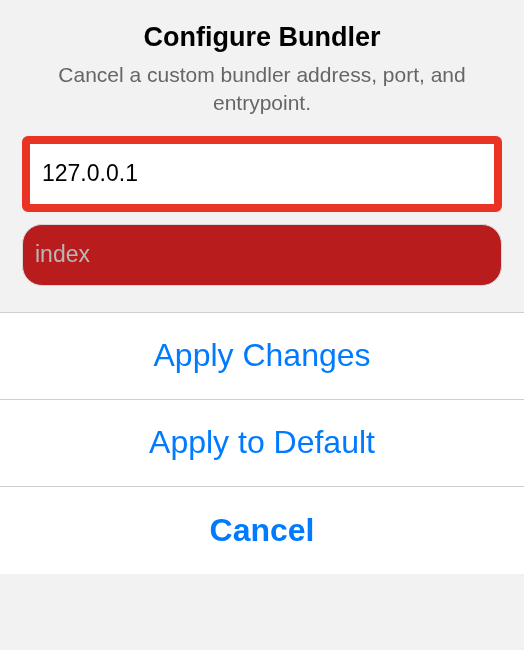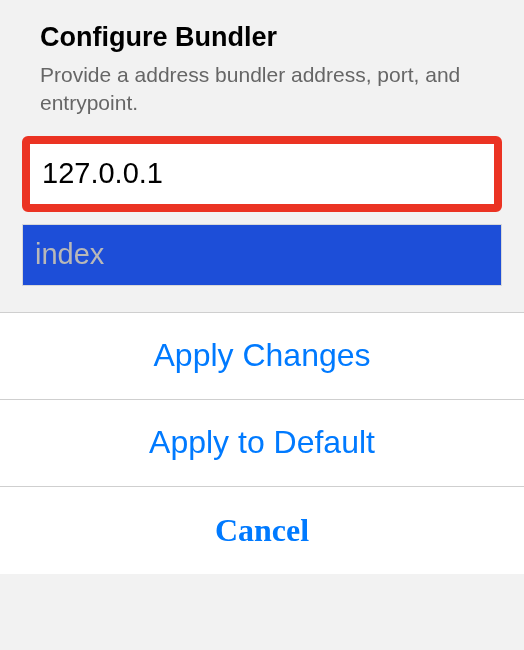--- a/index.html
+++ b/index.html
@@ -8,21 +8,21 @@
       padding: 0;
     }
     body {
       font-family: -apple-system, BlinkMacSystemFont, "Helvetica Neue", Arial, sans-serif;
       background: #f2f2f2;
       width: 524px;
       height: 650px;
       overflow: hidden;
     }
     .header {
-      text-align: left;
+      text-align: center;
       padding: 22px 40px 18px 40px;
     }
     .title {
       font-size: 27px;
       font-weight: 600;
       color: #000;
       margin-bottom: 8px;
     }
     .subtitle {
       font-size: 21px;
@@ -36,21 +36,21 @@
     .highlight-box {
       border: 8px solid #eb3323;
       border-radius: 6px;
       background: #fff;
       overflow: hidden;
     }
     .field {
       width: 100%;
       height: 60px;
       padding: 0 12px;
-      font-size: 29px;
+      font-size: 23px;
       color: #000;
       background: #fff;
       border: none;
       outline: none;
       display: block;
     }
     .field::placeholder {
       color: #b8b8b8;
     }
     .port-wrap {
@@ -60,22 +60,22 @@
       position: absolute;
       left: 65px;
       top: 14px;
       width: 2px;
       height: 32px;
       background: #2a78f4;
     }
     .standalone-field-wrap {
       margin-top: 12px;
       border: 1px solid #d8d8d8;
-      border-radius: 0;
-      background: #1d4ed8;
+      border-radius: 20px;
+      background: #b91c1c;
       overflow: hidden;
     }
     .standalone-field-wrap .field {
       background: transparent;
     }
     .button-list {
       margin-top: 26px;
       border-top: 1px solid #cfcfcf;
     }
     .button-row {
@@ -88,29 +88,28 @@
       font-weight: 400;
       color: #007aff;
       cursor: pointer;
       font-family: inherit;
     }
     .button-row.bold {
       font-weight: 600;
     }
     .button-row:last-child {
       border-bottom: none;
-      font-family: Liberation Serif, serif;
     }
   </style>
 </head>
 <body>
 
 <div class="header">
   <div class="title">Configure Bundler</div>
-  <div class="subtitle">Provide a address bundler address, port, and entrypoint.</div>
+  <div class="subtitle">Cancel a custom bundler address, port, and entrypoint.</div>
 </div>
 
 <div class="fields-wrap">
   <div class="highlight-box">
     <input class="field" type="text" value="127.0.0.1" style="">
   </div>
 
   <div class="standalone-field-wrap">
     <input class="field" type="text" placeholder="index" style="">
   </div>

